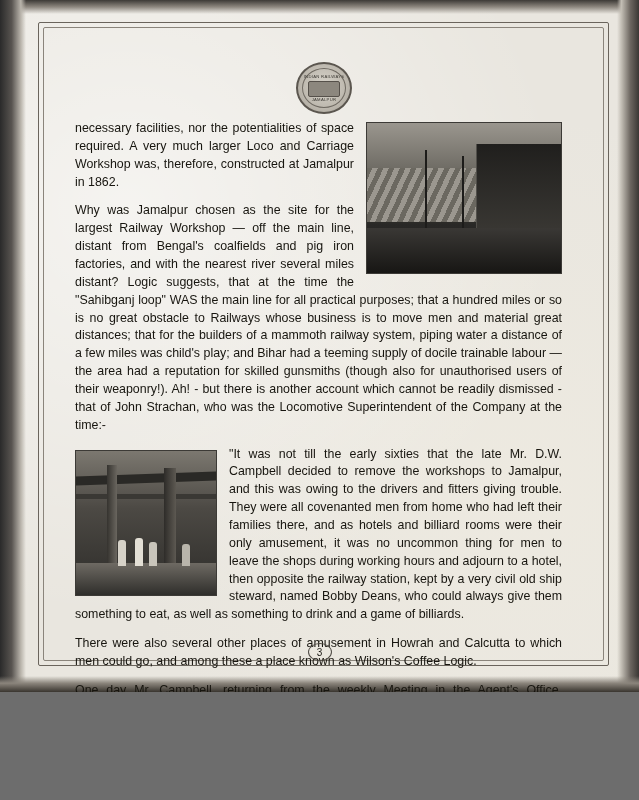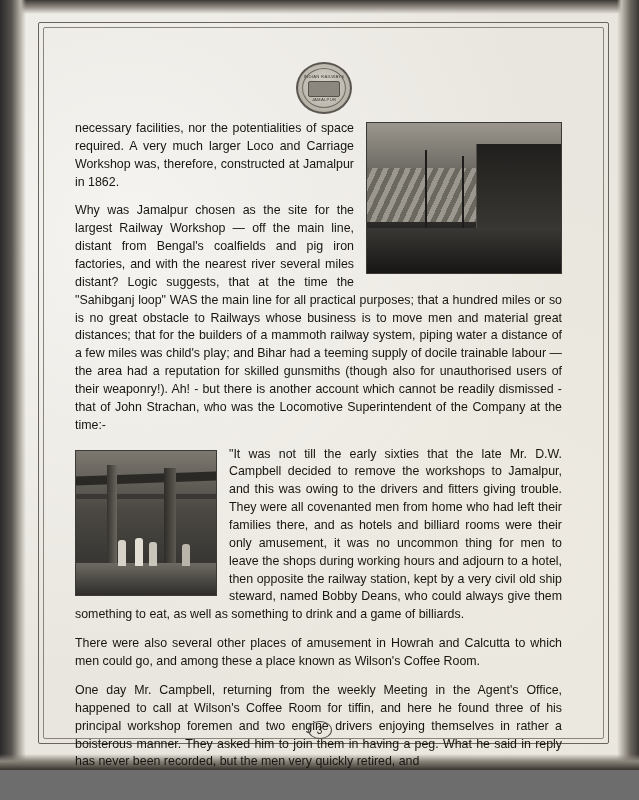--- a/index.html
+++ b/index.html
@@ -9,21 +9,21 @@
   }
   body {
     width: 639px;
     height: 800px;
     overflow: hidden;
     font-family: "Liberation Sans", sans-serif;
   }
   .page {
     position: relative;
     width: 639px;
-    height: 770px;
+    height: 692px;
     background: #e9e6df;
     background-image:
       radial-gradient(ellipse at 20% 30%, rgba(255,255,255,0.55), rgba(255,255,255,0) 60%),
       radial-gradient(ellipse at 80% 70%, rgba(240,236,225,0.6), rgba(255,255,255,0) 55%);
     box-sizing: border-box;
     overflow: hidden;
   }
   
   .edge-left {
     position: absolute; left: 0; top: 0; width: 26px; height: 800px;
@@ -239,18 +239,18 @@
       <div class="fig f1"></div>
       <div class="fig f2"></div>
       <div class="fig f3"></div>
       <div class="fig f4"></div>
     </div>
 
     <p>"It was not till the early sixties that the late Mr. D.W. Campbell decided to remove the workshops to Jamalpur, and this was owing to the drivers and fitters giving trouble. They were all covenanted men from home who had left their families there, and as hotels and billiard rooms were their only amusement, it was no uncommon thing for men to leave the shops during working hours and adjourn to a hotel, then opposite the railway station, kept by a very civil old ship steward, named Bobby Deans, who could always give them something to eat, as well as something to drink and a game of billiards.</p>
 
     <div class="clearfix"></div>
 
-    <p>There were also several other places of amusement in Howrah and Calcutta to which men could go, and among these a place known as Wilson's Coffee Room.</p>
+    <p>There were also several other places of amusement in Howrah and Calcutta to which men could go, and among these a place known as Wilson's Coffee Logic.</p>
     <p>One day Mr. Campbell, returning from the weekly Meeting in the Agent's Office, happened to call at Wilson's Coffee Room for tiffin, and here he found three of his principal workshop foremen and two engine drivers enjoying themselves in rather a boisterous manner. They asked him to join them in having a peg. What he said in reply has never been recorded, but the men very quickly retired, and</p>
   </div>
 
   <div class="folio">3</div>
 </div>
 
 </body></html>

